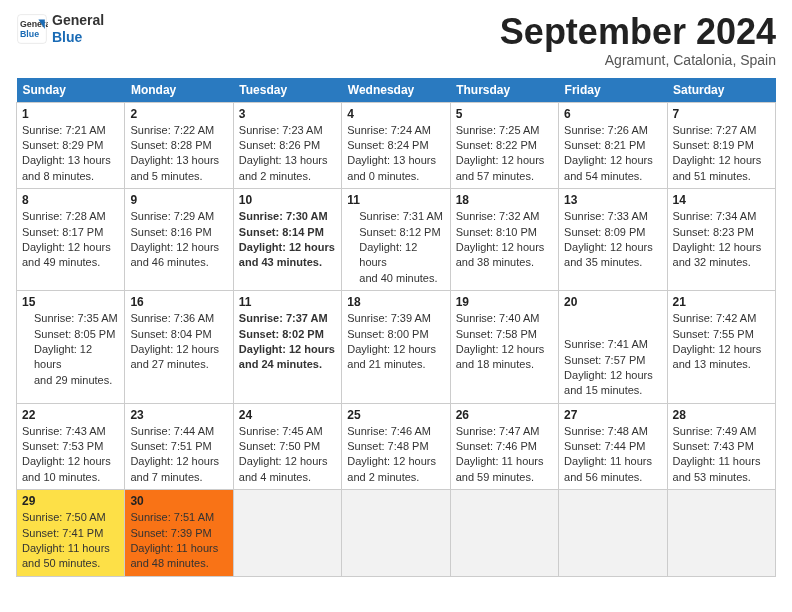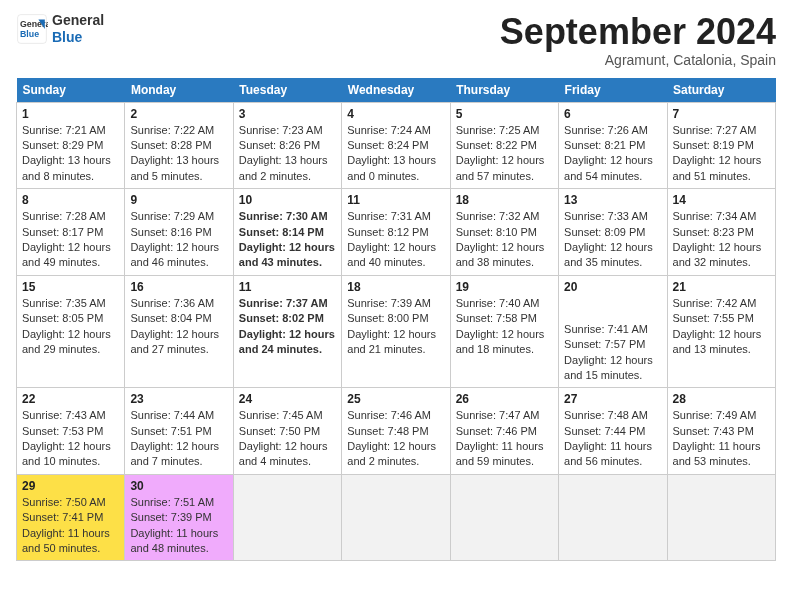--- a/index.html
+++ b/index.html
@@ -184,21 +184,21 @@
           </td>
           <td>
             <div class="day-num">10</div>
             <div class="day-info" style="white-space: pre-line; font-weight: bold;">Sunrise: 7:30 AM
 Sunset: 8:14 PM
 Daylight: 12 hours
 and 43 minutes.</div>
           </td>
           <td>
             <div class="day-num">11</div>
-            <div class="day-info" style="white-space: pre-line;">Sunrise: 7:31 AM
+            <div class="day-info" style="white-space: pre-line; margin-left: 12px;">Sunrise: 7:31 AM
 Sunset: 8:12 PM
 Daylight: 12 hours
 and 40 minutes.</div>
           </td>
           <td>
             <div class="day-num">18</div>
             <div class="day-info" style="white-space: pre-line;">Sunrise: 7:32 AM
 Sunset: 8:10 PM
 Daylight: 12 hours
 and 38 minutes.</div>
@@ -214,21 +214,21 @@
             <div class="day-num">14</div>
             <div class="day-info" style="white-space: pre-line;">Sunrise: 7:34 AM
 Sunset: 8:23 PM
 Daylight: 12 hours
 and 32 minutes.</div>
           </td>
         </tr>
         <tr>
           <td>
             <div class="day-num">15</div>
-            <div class="day-info" style="white-space: pre-line;">Sunrise: 7:35 AM
+            <div class="day-info" style="white-space: pre-line; margin-left: 12px;">Sunrise: 7:35 AM
 Sunset: 8:05 PM
 Daylight: 12 hours
 and 29 minutes.</div>
           </td>
           <td>
             <div class="day-num">16</div>
             <div class="day-info" style="white-space: pre-line;">Sunrise: 7:36 AM
 Sunset: 8:04 PM
 Daylight: 12 hours
 and 27 minutes.</div>
@@ -321,21 +321,21 @@
           </td>
         </tr>
         <tr>
           <td style="background: #fde047;">
             <div class="day-num">29</div>
             <div class="day-info" style="white-space: pre-line;">Sunrise: 7:50 AM
 Sunset: 7:41 PM
 Daylight: 11 hours
 and 50 minutes.</div>
           </td>
-          <td style="background: #f0abfc;">
+          <td style="background: #f97316;">
             <div class="day-num">30</div>
             <div class="day-info" style="white-space: pre-line;">Sunrise: 7:51 AM
 Sunset: 7:39 PM
 Daylight: 11 hours
 and 48 minutes.</div>
           </td>
           <td style="background: rgb(242, 242, 242);"></td>
           <td style="background: rgb(242, 242, 242);"></td>
           <td style="background: rgb(242, 242, 242);"></td>
           <td style="background: rgb(242, 242, 242);"></td>

